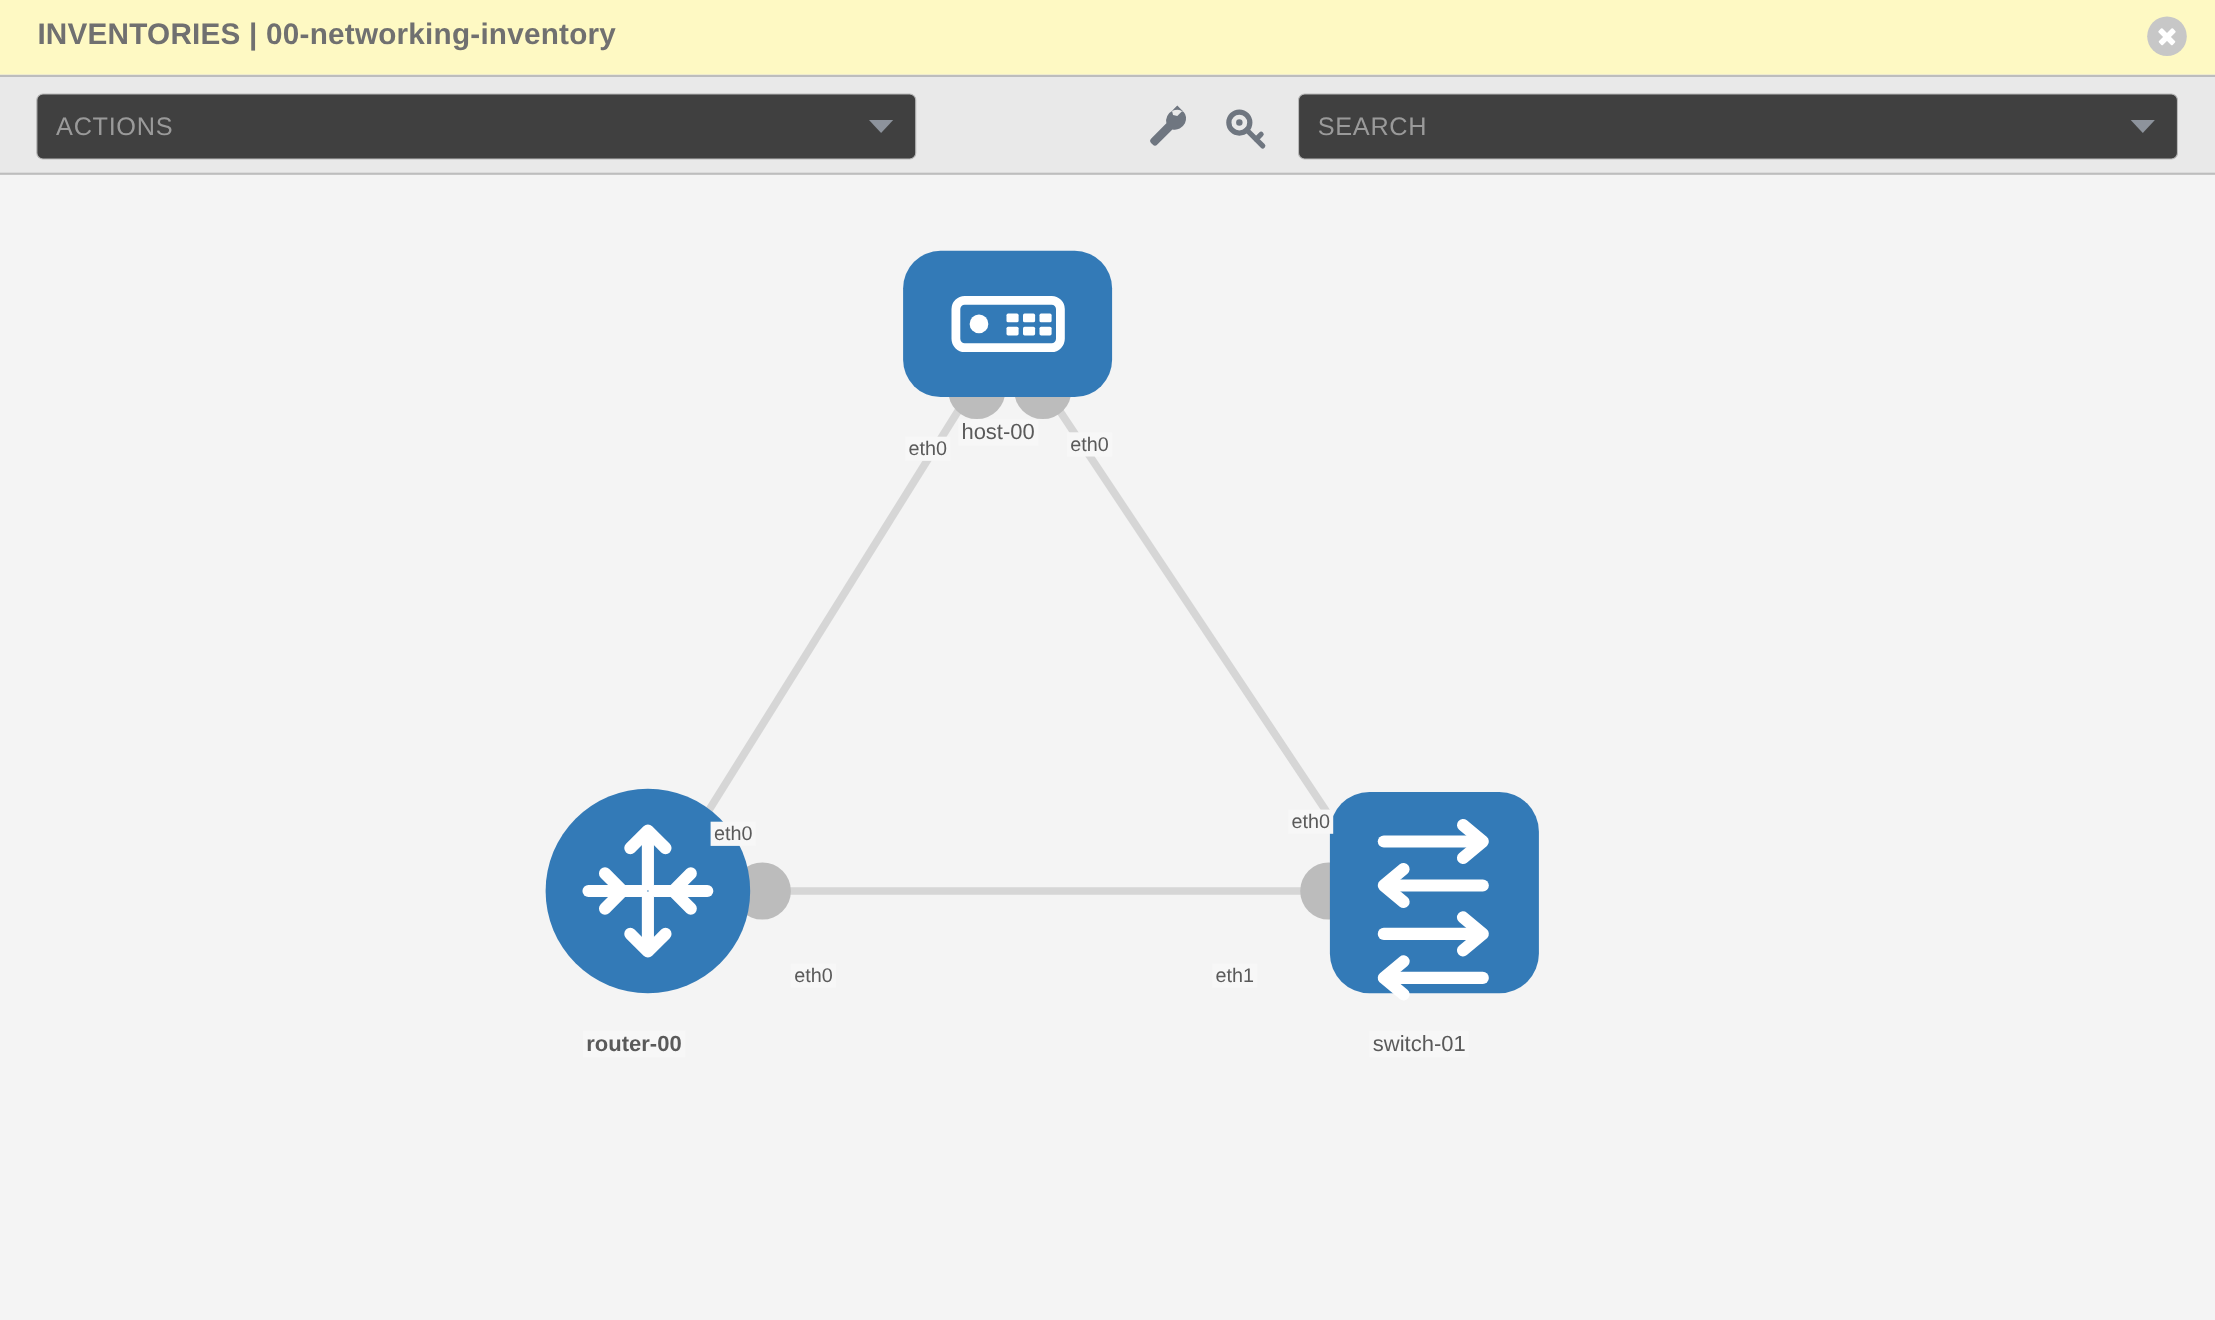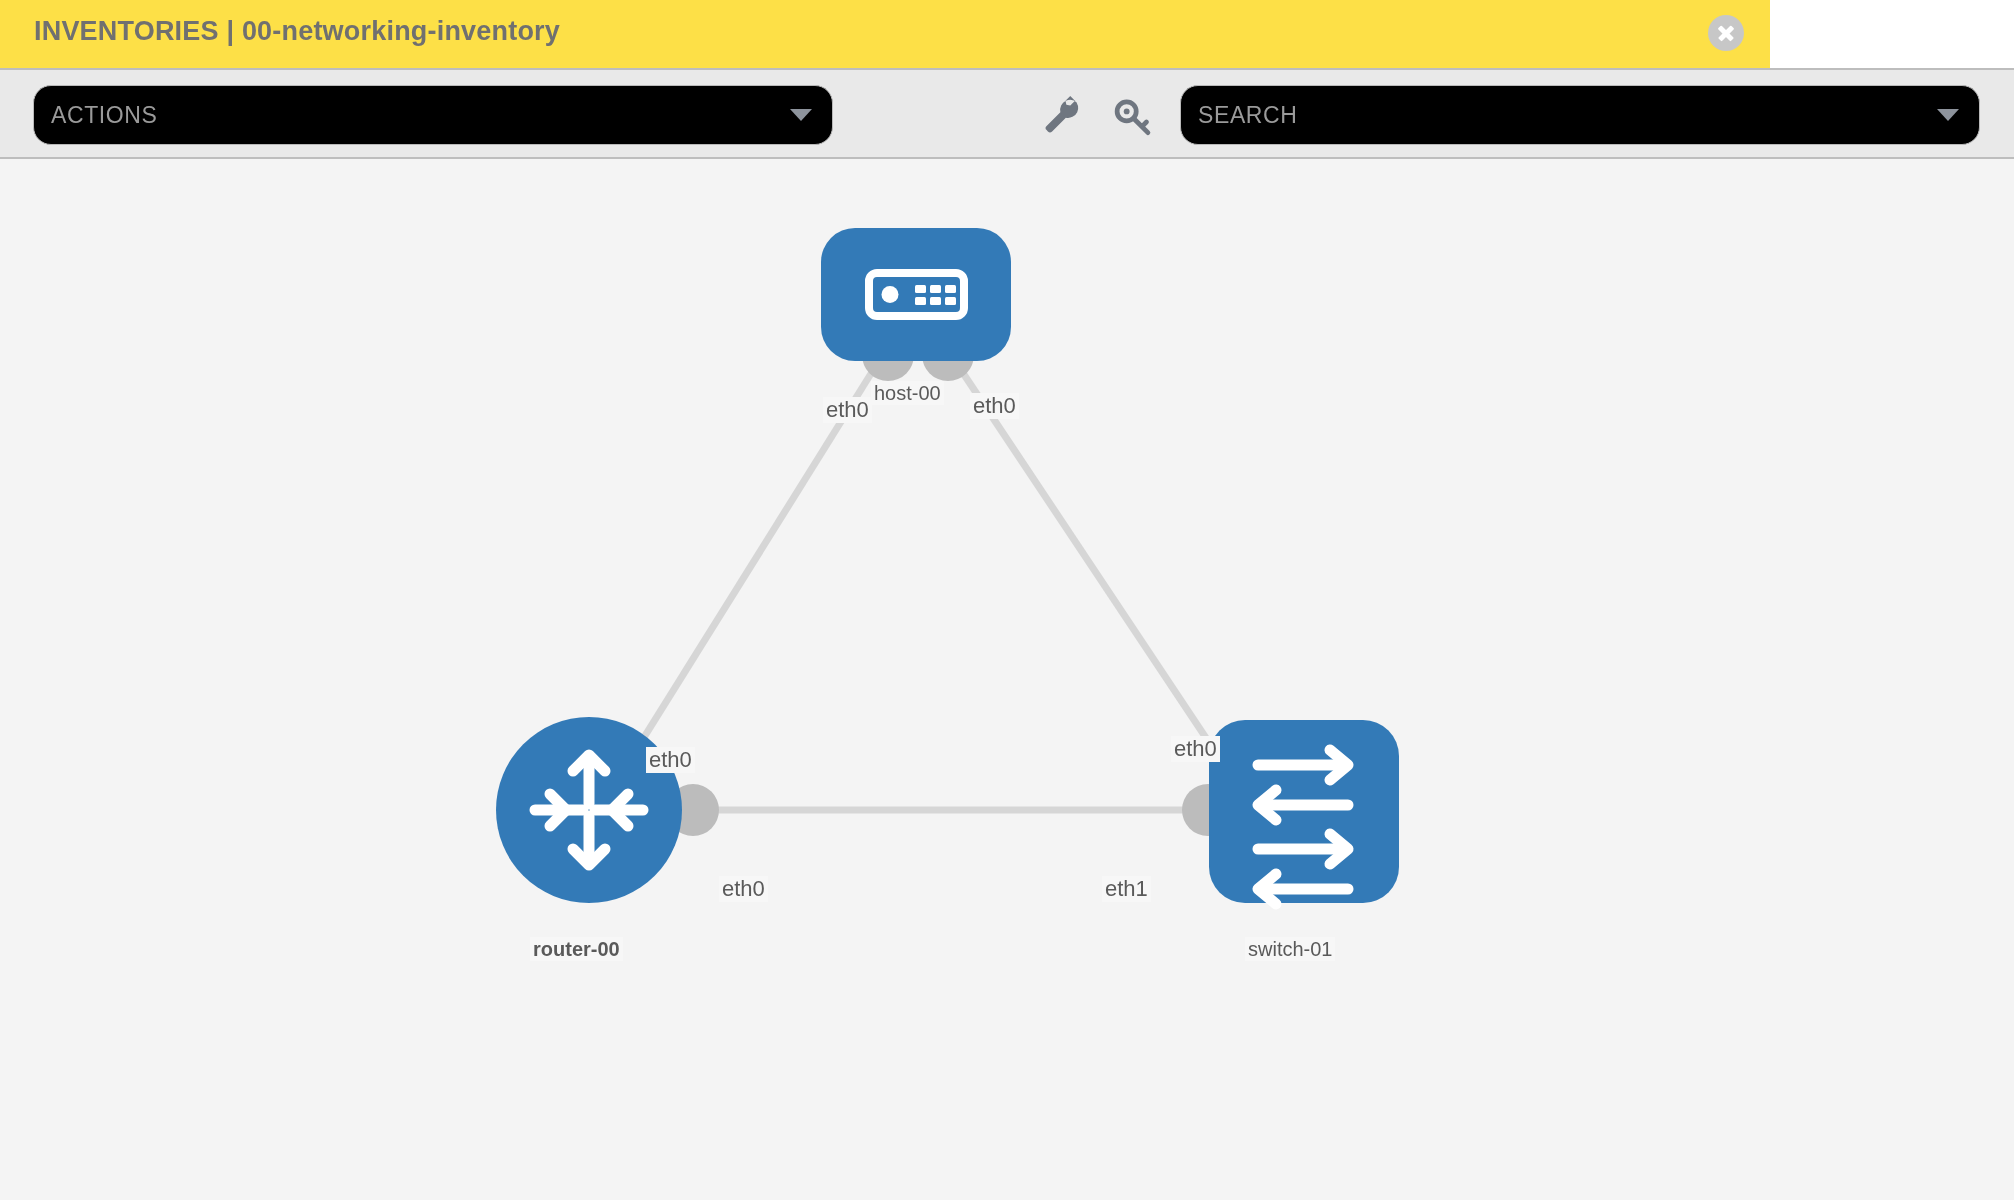--- a/index.html
+++ b/index.html
@@ -12,23 +12,23 @@
     height: 1200px;
     font-family: "Liberation Sans", sans-serif;
     overflow: hidden;
     position: relative;
   }
 
   
   #header {
     position: absolute;
     left: 0; top: 0;
-    width: 1770px;
+    width: 2014px;
     height: 68px;
-    background: #fde047;
+    background: #fef9c3;
     box-sizing: border-box;
   }
   #page-title {
     position: absolute;
     left: 34px;
     top: 16px;
     font-size: 27px;
     font-weight: bold;
     color: #707070;
     letter-spacing: 0.2px;
@@ -64,23 +64,23 @@
     left: 0; top: 68px;
     width: 2014px;
     height: 91px;
     background: #e9e9e9;
     border-top: 2px solid #bdbdbd;
     border-bottom: 2px solid #bdbdbd;
     box-sizing: border-box;
   }
   .field {
     position: absolute;
-    background: #000000;
+    background: #404040;
     border: 1px solid #b9b9b9;
-    border-radius: 18px;
+    border-radius: 6px;
     box-sizing: border-box;
   }
   .field-text {
     position: absolute;
     left: 17px;
     top: 50%;
     transform: translateY(-50%);
     font-size: 23px;
     color: #9a9a9a;
     letter-spacing: 0.6px;
@@ -135,21 +135,21 @@
   
   .chip {
     position: absolute;
     background: #f7f7f7;
     color: #5a5a5a;
     white-space: nowrap;
     line-height: 1;
     padding: 2px 3px;
   }
   .node-label { font-size: 20px; }
-  .iface-label { font-size: 22px; }
+  .iface-label { font-size: 18px; }
 
   
   #zoom-panel {
     position: absolute;
     right: 0;
     bottom: 0;
     width: 334px;
     height: 120px;
     background: #ffffff;
     border-left: 2px solid #c6c6c6;

